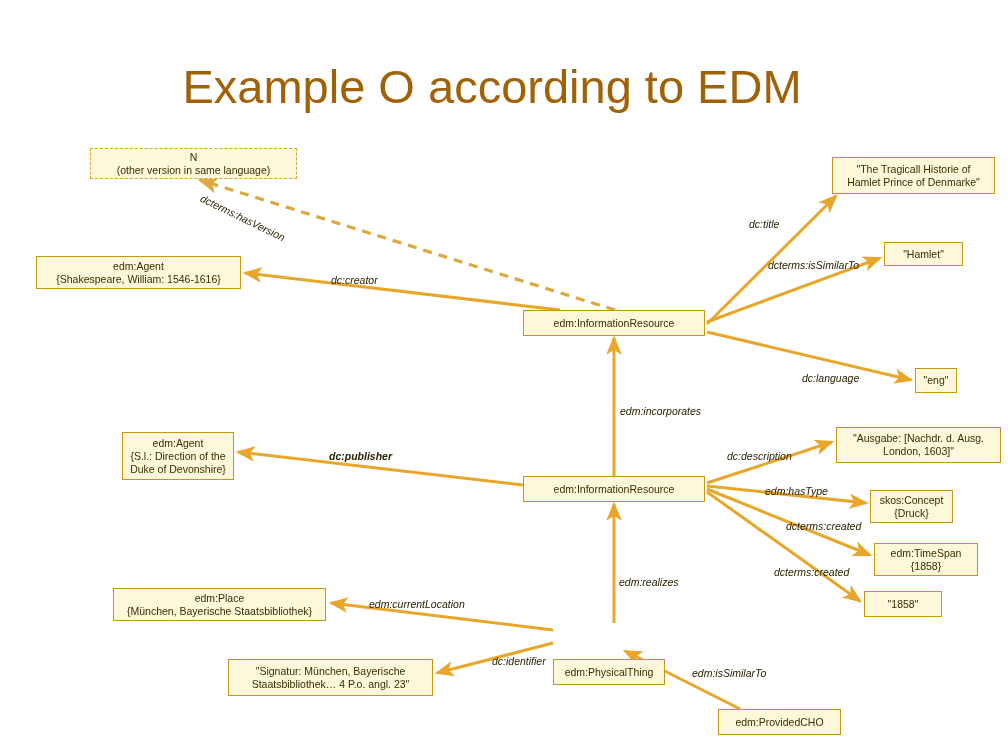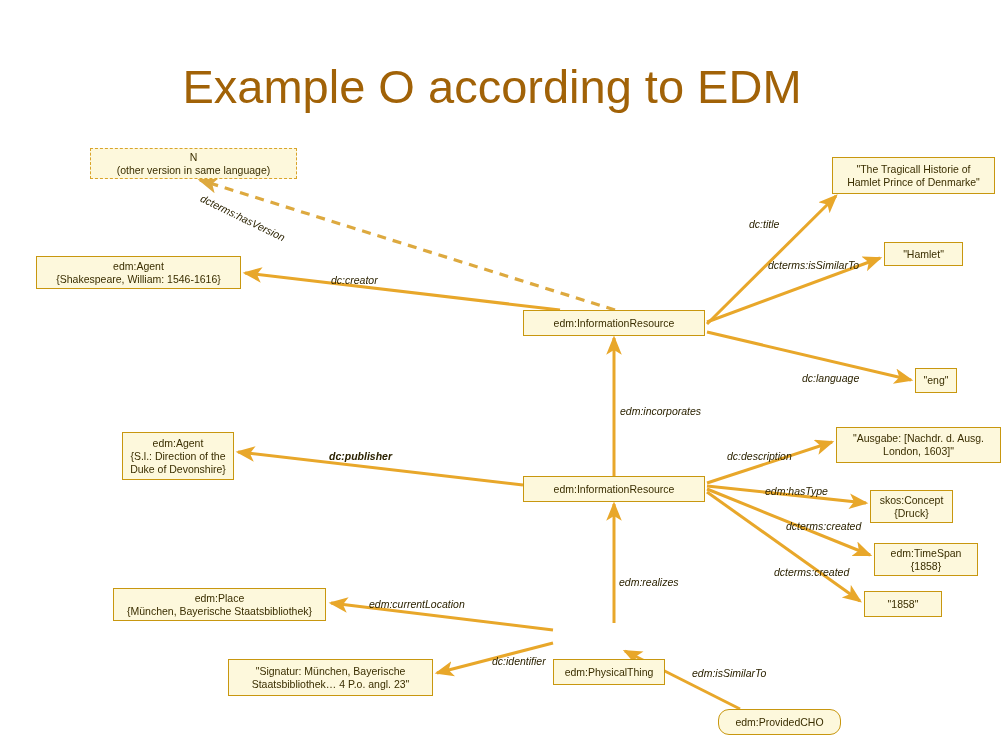--- a/index.html
+++ b/index.html
@@ -121,21 +121,21 @@
       <div class="node" style="left: 870px; top: 490px; width: 83px; height: 33px;"><span>skos:Concept
 {Druck}</span></div>
       <div class="node" style="left: 874px; top: 543px; width: 104px; height: 33px;"><span>edm:TimeSpan
 {1858}</span></div>
       <div class="node" style="left: 113px; top: 588px; width: 213px; height: 33px;"><span>edm:Place
 {München, Bayerische Staatsbibliothek}</span></div>
       <div class="node" style="left: 864px; top: 591px; width: 78px; height: 26px;"><span>"1858"</span></div>
       <div class="node" style="left: 553px; top: 623px; width: 112px; height: 26px; margin-top: 36px;"><span>edm:PhysicalThing</span></div>
       <div class="node" style="left: 228px; top: 659px; width: 205px; height: 37px;"><span>"Signatur: München, Bayerische
 Staatsbibliothek… 4 P.o. angl. 23"</span></div>
-      <div class="node" style="left: 718px; top: 709px; width: 123px; height: 26px; border-radius: 11px;"><span>edm:ProvidedCHO</span></div>
+      <div class="node" style="left: 718px; top: 709px; width: 123px; height: 26px;"><span>edm:ProvidedCHO</span></div>
     </div>
   <div id="label-layer">
       <div class="edge-label" style="left: 204px; top: 192px; transform: rotate(26deg);">dcterms:hasVersion</div>
       <div class="edge-label" style="left: 749px; top: 218px;">dc:title</div>
       <div class="edge-label" style="left: 331px; top: 274px;">dc:creator</div>
       <div class="edge-label" style="left: 768px; top: 259px;">dcterms:isSimilarTo</div>
       <div class="edge-label" style="left: 802px; top: 372px;">dc:language</div>
       <div class="edge-label" style="left: 620px; top: 405px;">edm:incorporates</div>
       <div class="edge-label" style="left: 329px; top: 450px; font-weight: bold;">dc:publisher</div>
       <div class="edge-label" style="left: 727px; top: 450px;">dc:description</div>

